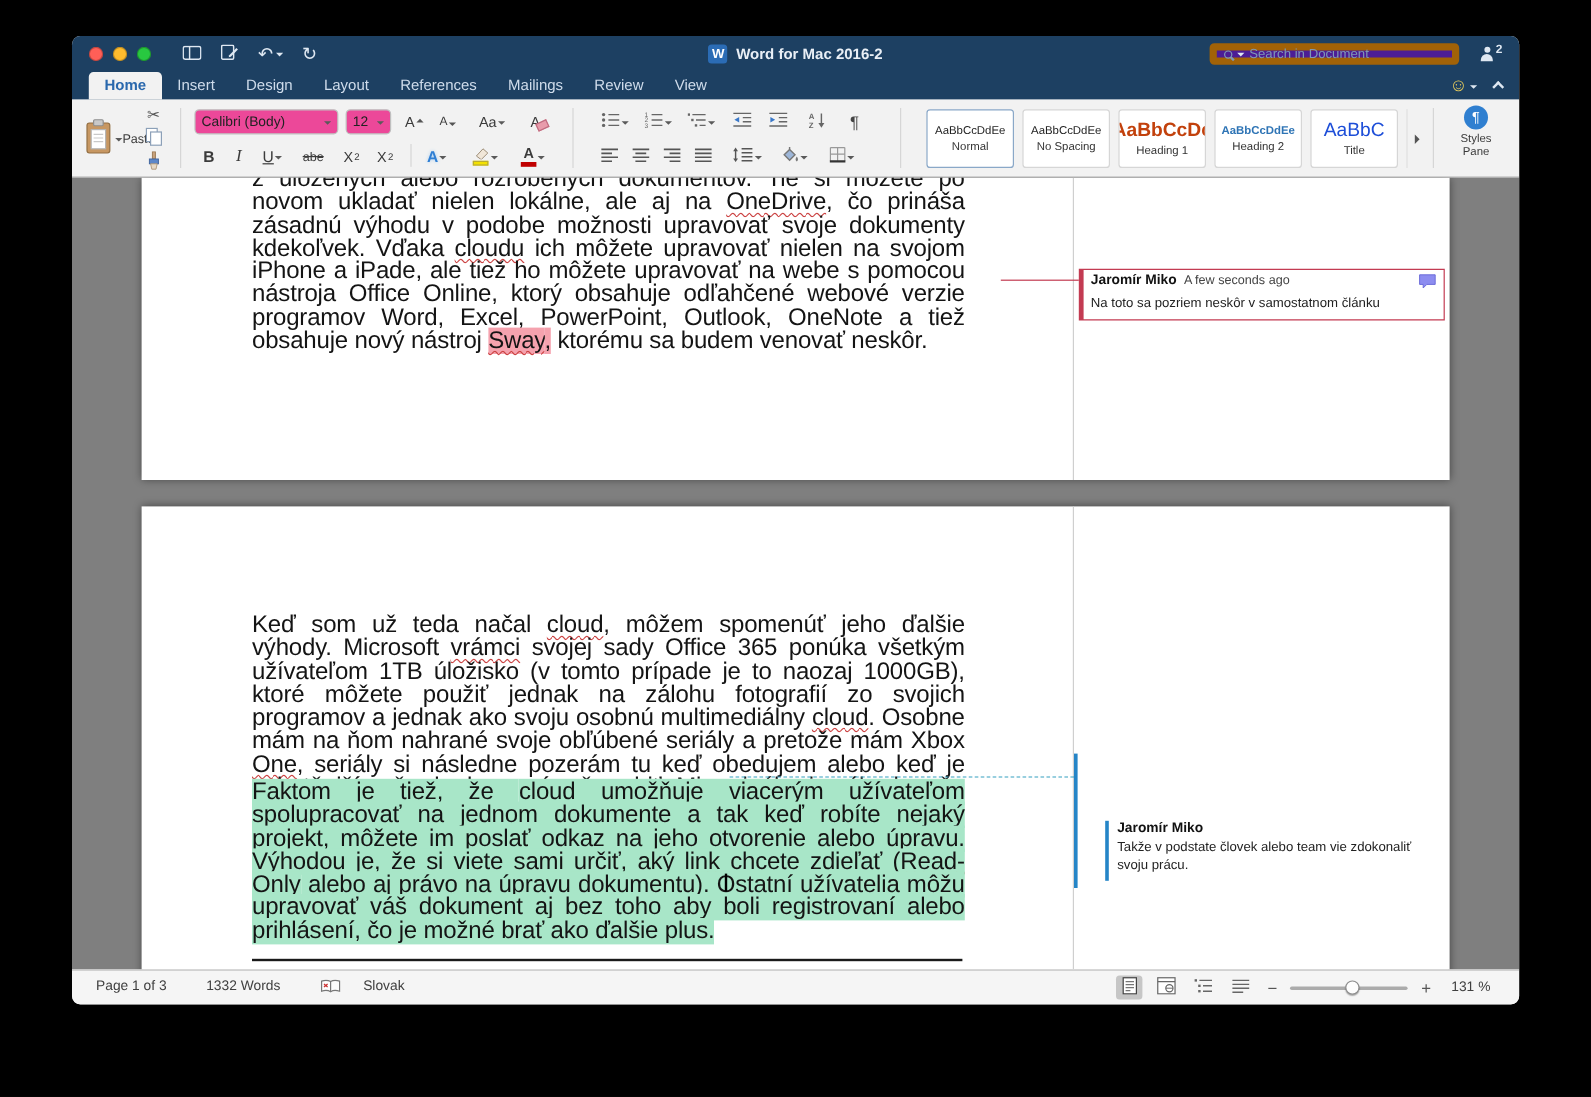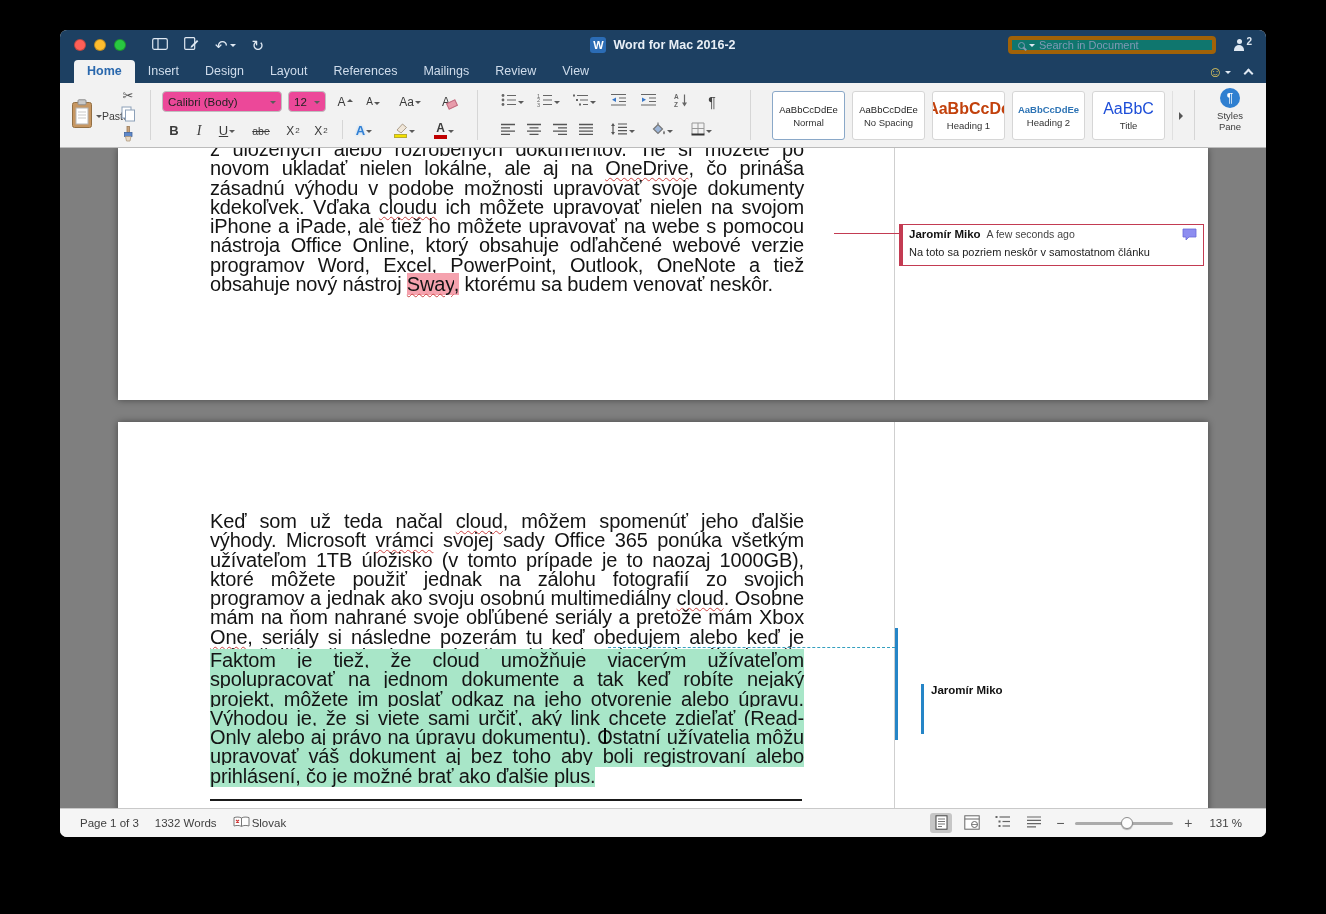--- a/index.html
+++ b/index.html
@@ -11,21 +11,21 @@
   .titlebar { position:absolute; top:0; left:0; right:0; height:30px; background:#1d4062; }
   .traffic { position:absolute; left:14px; top:9px; display:flex; gap:8px; }
   .tl { width:12px; height:12px; border-radius:50%; display:inline-block; border:0.5px solid rgba(0,0,0,.25); }
   .tl.red{background:#ff5f57}.tl.yellow{background:#febc2e}.tl.green{background:#28c840}
   .qa { position:absolute; left:92px; top:0; height:30px; display:flex; align-items:center; gap:16px; }
   .qabtn { display:flex; align-items:center; gap:2px; color:#dfe8f2; font-size:14px; cursor:default; }
   .glyph { font-size:15px; line-height:1; }
   .titlecenter { position:absolute; left:0; right:0; top:0; height:30px; display:flex; align-items:center; justify-content:center; gap:7px; pointer-events:none; }
   .wordbadge { width:16px; height:16px; background:#2b6cb5; border-radius:3px; color:#fff; font-size:11px; font-weight:bold; display:flex; align-items:center; justify-content:center; }
   .titletext { color:#e9eff6; font-size:12.5px; font-weight:600; }
-  .searchbox { position:absolute; right:50px; top:6px; width:208px; height:18px; background:#0f766e; border:4px solid #a16207; border-radius:4px; display:flex; align-items:center; padding:0 6px; gap:4px; }
+  .searchbox { position:absolute; right:50px; top:6px; width:208px; height:18px; background:#4c1d95; border:6px solid #a16207; border-radius:4px; display:flex; align-items:center; padding:0 6px; gap:4px; }
   .mag { width:7px; height:7px; border:1.5px solid #7f9ab5; border-radius:50%; position:relative; flex:0 0 auto; }
   .mag:after { content:''; position:absolute; width:4px; height:1.5px; background:#7f9ab5; transform:rotate(45deg); right:-3px; bottom:-2px; }
   .searchinput { flex:1; background:transparent; border:none; outline:none; color:#bcd0e4; font-size:11px; min-width:0; }
   .searchinput::placeholder { color:#7f99b4; }
   .collab { position:absolute; right:14px; top:6px; display:flex; align-items:flex-start; gap:1px; color:#dfe8f2; }
   .person { width:12px; height:13px; position:relative; margin-top:3px; }
   .person:before { content:''; position:absolute; left:3.5px; top:0; width:5px; height:5px; border-radius:50%; background:#dfe8f2; }
   .person:after { content:''; position:absolute; left:1px; top:6px; width:10px; height:6px; border-radius:5px 5px 0 0; background:#dfe8f2; }
   .collabcount { font-size:10px; font-weight:bold; }
 
@@ -111,21 +111,21 @@
   .bar-short { left:803px; top:262px; height:50px; }
   .cmt { position:absolute; font-size:11px; color:#222; }
   .cmt .cauthor { display:block; margin-bottom:3px; font-size:11.5px; }
   .cmt2 { left:788px; top:206px; width:300px; }
   .cmt3 { left:813px; top:262px; width:272px; }
   .pagerule { position:absolute; left:92px; top:377px; width:592px; border-top:2px solid #1a1a1a; }
   .cursor { position:absolute; left:486px; top:306px; width:1.5px; height:15px; background:#000; }
 
   
   .statusbar { position:absolute; left:0; right:0; bottom:0; height:29px; background:#f5f5f5; border-top:1px solid #c9c9c9; display:flex; align-items:center; font-size:11.5px; color:#404040; }
-  .sbleft { display:flex; align-items:center; gap:16px; padding-left:20px; }
+  .sbleft { display:flex; gap:33px; padding-left:20px; }
   .sblang { margin-left:-14px; }
   .sbright { margin-left:auto; display:flex; align-items:center; gap:9px; padding-right:24px; }
   .viewbtn { width:22px; height:20px; display:flex; align-items:center; justify-content:center; border-radius:3px; }
   .viewbtn.sel { background:#c6c6c6; }
   .zoomgl { font-size:14px; color:#555; width:12px; text-align:center; }
   .slider { position:relative; width:98px; height:14px; display:inline-block; }
   .track { position:absolute; left:0; right:0; top:6px; height:2.5px; background:#ababab; border-radius:2px; }
   .thumb { position:absolute; left:46px; top:1px; width:12px; height:12px; border-radius:50%; background:#fdfdfd; border:1px solid #8e8e8e; box-shadow:0 1px 1px rgba(0,0,0,.3); }
   .zoomval { margin-left:6px; }
 </style>
@@ -510,20 +510,21 @@
     <div class="page page2">
       <div class="marginline"></div>
       <div class="ptext p2a"><span>Keď som už teda načal </span><span class="spell">cloud</span><span>, môžem spomenúť jeho ďalšie výhody. Microsoft </span><span class="spell">vrámci</span><span> svojej sady Office 365 ponúka všetkým užívateľom 1TB úložisko (v tomto prípade je to naozaj 1000GB), ktoré môžete použiť jednak na zálohu fotografií zo svojich programov a jednak ako svoju osobnú multimediálny </span><span class="spell">cloud</span><span>. Osobne mám na ňom nahrané svoje obľúbené seriály a pretože mám Xbox </span><span class="spell">One</span><span>, seriály si následne pozerám tu keď obedujem alebo keď je sobotňajší večer kedy nemám čo robiť. Mimo iného je výhodou, že </span><span class="spell">OneDrive</span><span> podporuje súbory s maximálnou kapacitou 10GB.</span></div>
       <div class="ptext p2b"><span class="hl-green">Faktom je tiež, že </span><span class="spell hl-green">cloud</span><span class="hl-green"> umožňuje viacerým užívateľom spolupracovať na jednom dokumente a tak keď robíte nejaký projekt, môžete im poslať odkaz na jeho otvorenie alebo úpravu. Výhodou je, že si viete sami určiť, aký </span><span class="spell hl-green">link</span><span class="hl-green"> chcete zdieľať (</span><span class="spell hl-green">Read-Only</span><span class="hl-green"> alebo aj právo na úpravu dokumentu). Ostatní užívatelia môžu upravovať váš dokument aj bez toho aby boli registrovaní alebo prihlásení, čo je možné brať ako ďalšie plus.</span></div>
       <div class="cursor"></div>
       <div class="dashline"></div>
       <div class="cbar bar-long"></div>
       <div class="cbar bar-short"></div>
       <div class="cmt cmt3">
         <span class="cauthor">Jaromír Miko</span>
+        <span class="cbody">Takže v podstate človek alebo team vie zdokonaliť svoju prácu.</span>
       </div>
       <div class="pagerule"></div>
     </div>
 
   </div>
 
   <div class="statusbar">
     <div class="sbleft">
       <span>Page 1 of 3</span>
       <span>1332 Words</span>

